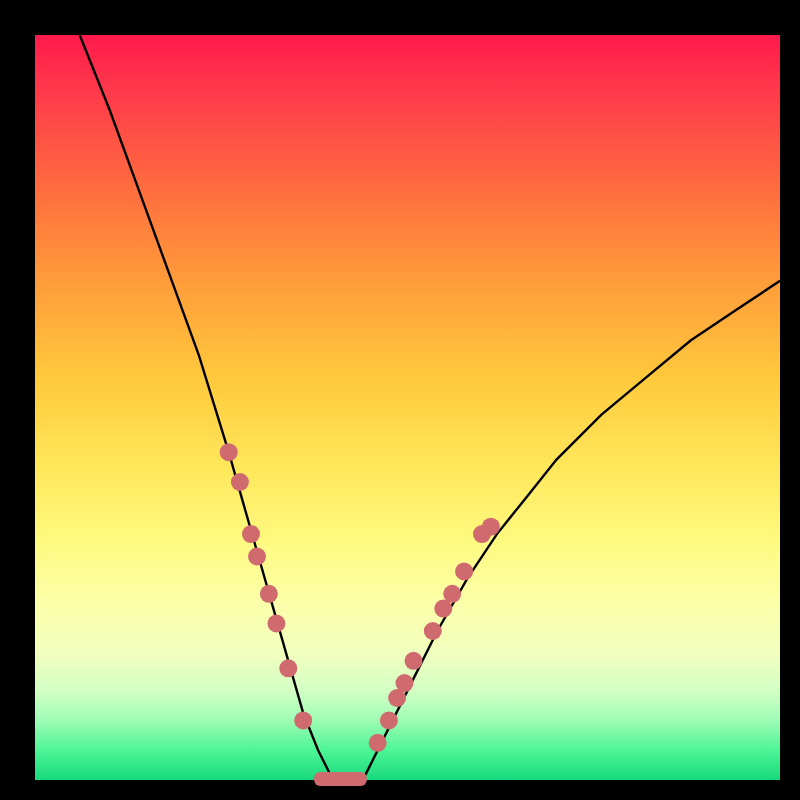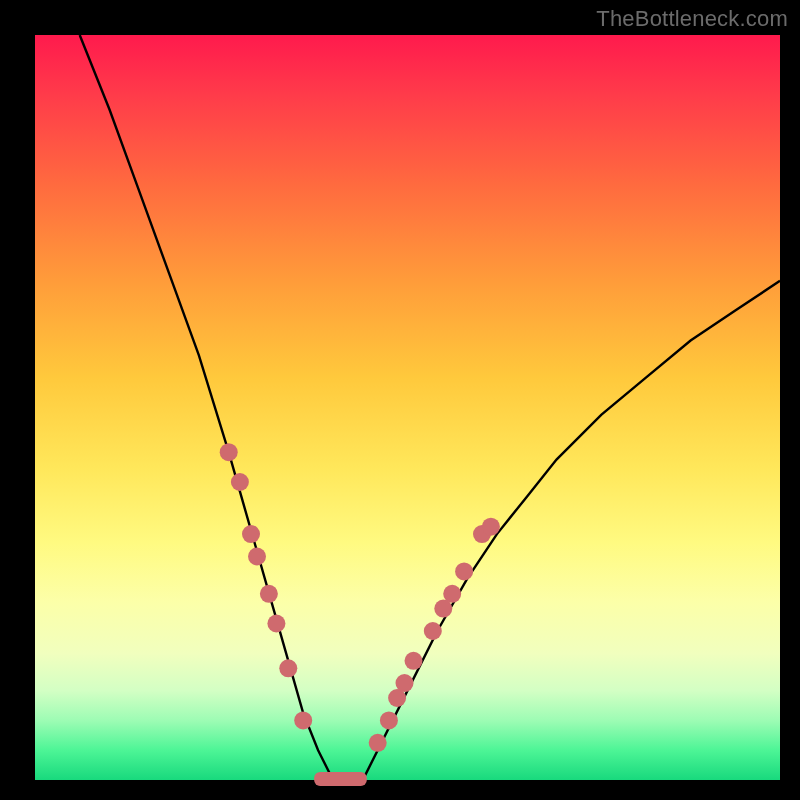--- a/index.html
+++ b/index.html
@@ -95,14 +95,13 @@
           <circle class="dot" cx="378.5" cy="625.8" r="9"></circle>
           <circle class="dot" cx="397.8" cy="596.0" r="9"></circle>
           <circle class="dot" cx="408.3" cy="573.6" r="9"></circle>
           <circle class="dot" cx="417.2" cy="558.8" r="9"></circle>
           <circle class="dot" cx="429.1" cy="536.4" r="9"></circle>
           <circle class="dot" cx="447.0" cy="499.1" r="9"></circle>
           <circle class="dot" cx="455.9" cy="491.7" r="9"></circle>
         </g>
     </svg>
   </div>
-  <div class="watermark">TheBottleneck.com</div>
 </div>
 
 </body></html>

